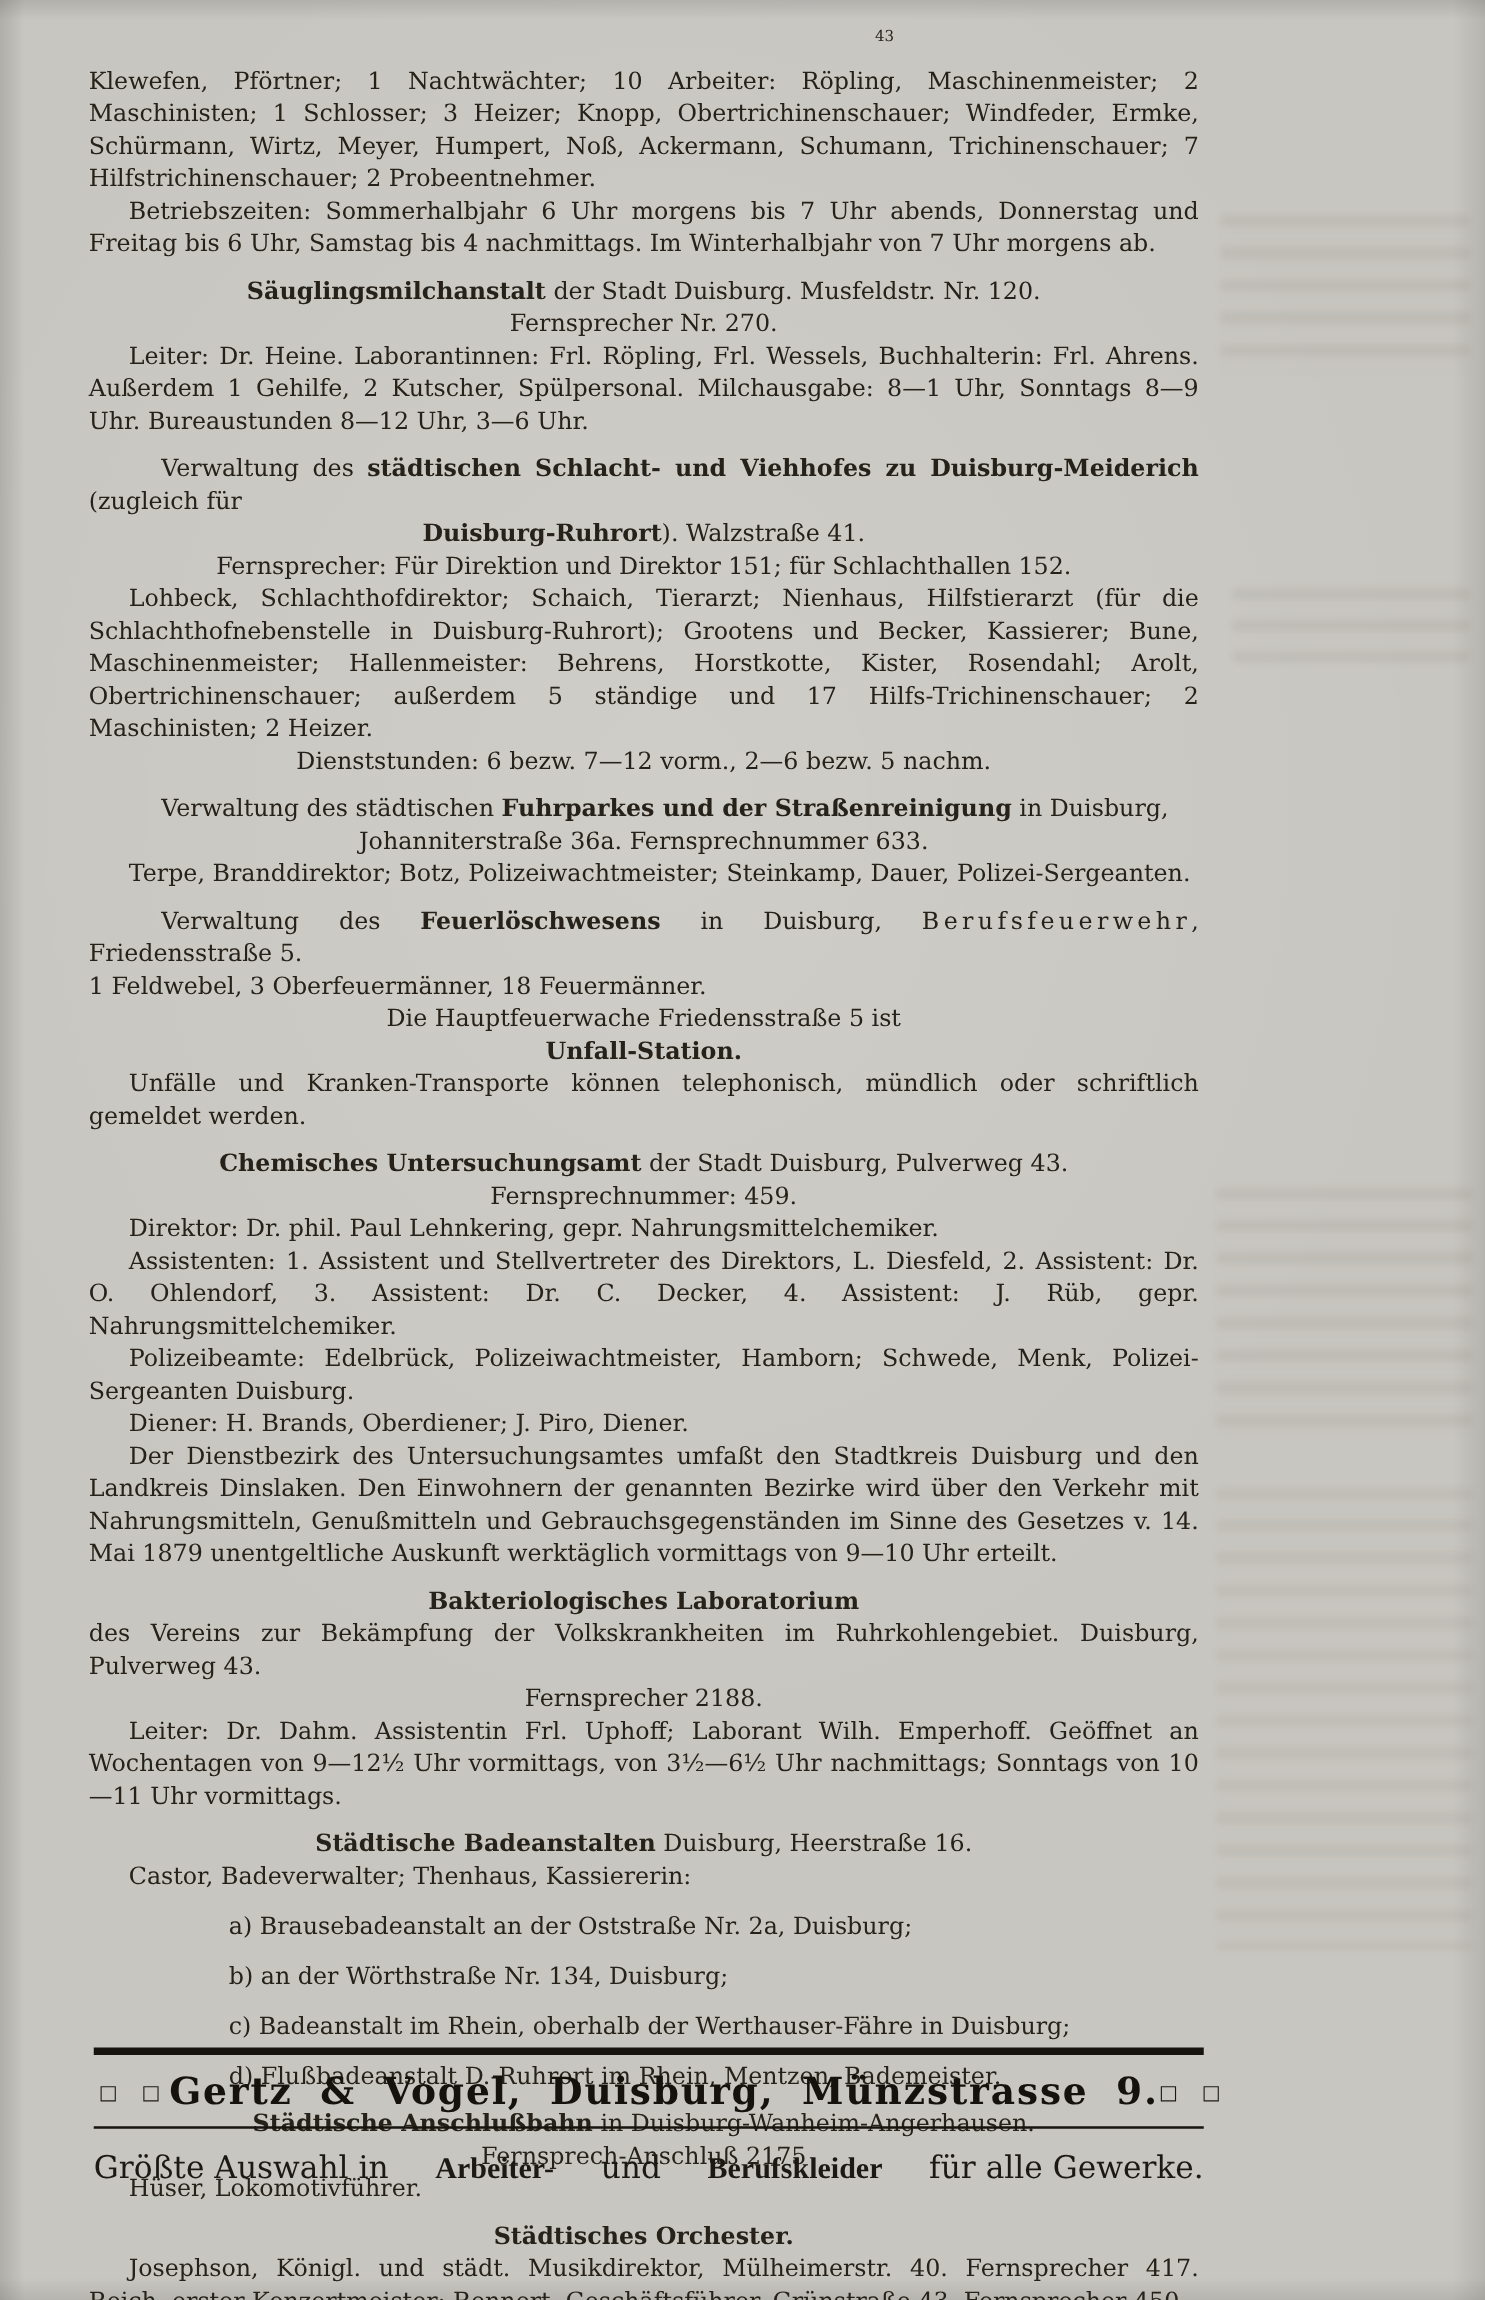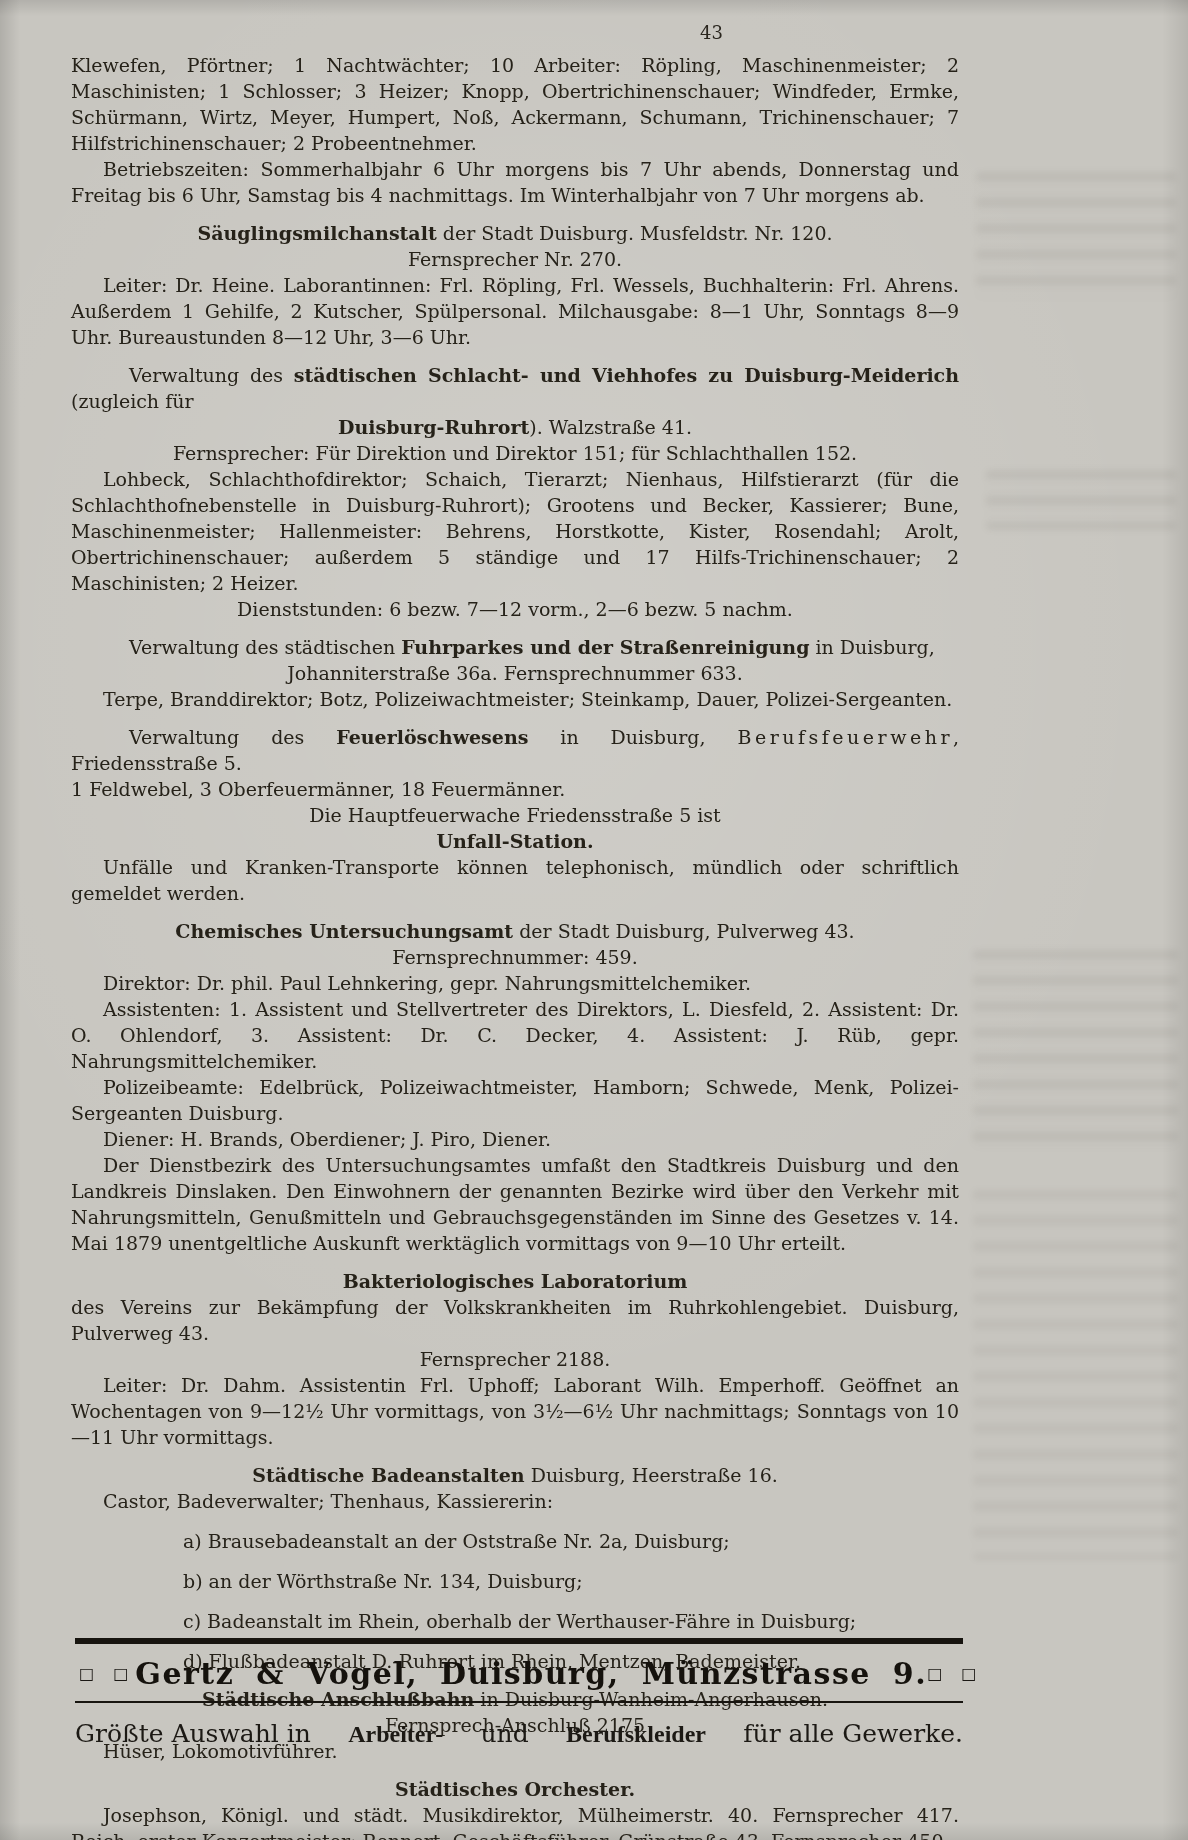--- a/index.html
+++ b/index.html
@@ -13,21 +13,21 @@
     font-family: "DejaVu Serif", serif;
     color: #262219;
     background-color: #c8c6c0;
     background-image:
       radial-gradient(ellipse 900px 1100px at 45% 35%, rgba(255,255,255,0.13), rgba(255,255,255,0) 70%),
       linear-gradient(90deg, rgba(0,0,0,0.12) 0px, rgba(0,0,0,0) 20px),
       linear-gradient(270deg, rgba(0,0,0,0.09) 0px, rgba(0,0,0,0) 26px),
       linear-gradient(180deg, rgba(0,0,0,0.11) 0px, rgba(0,0,0,0) 16px),
       linear-gradient(0deg, rgba(0,0,0,0.09) 0px, rgba(0,0,0,0) 18px);
   }
-  .pagenum { position: absolute; top: 22px; left: 700px; font-size: 18px; color: #2a261e; text-align: right; }
+  .pagenum { position: absolute; top: 22px; left: 700px; font-size: 12px; color: #2a261e; text-align: right; }
   .content { position: absolute; left: 71px; top: 52px; width: 888px; }
   p { margin: 0; font-size: 19px; line-height: 26px; }
   .just { text-align: justify; }
   .ind { text-indent: 32px; }
   .ind2 { text-indent: 58px; }
   .center { text-align: center; }
   .b { font-weight: bold; }
   .sp { letter-spacing: 3.5px; }
   .sec { margin-top: 12px; }
   .list { margin-left: 112px; margin-top: 14px; }

